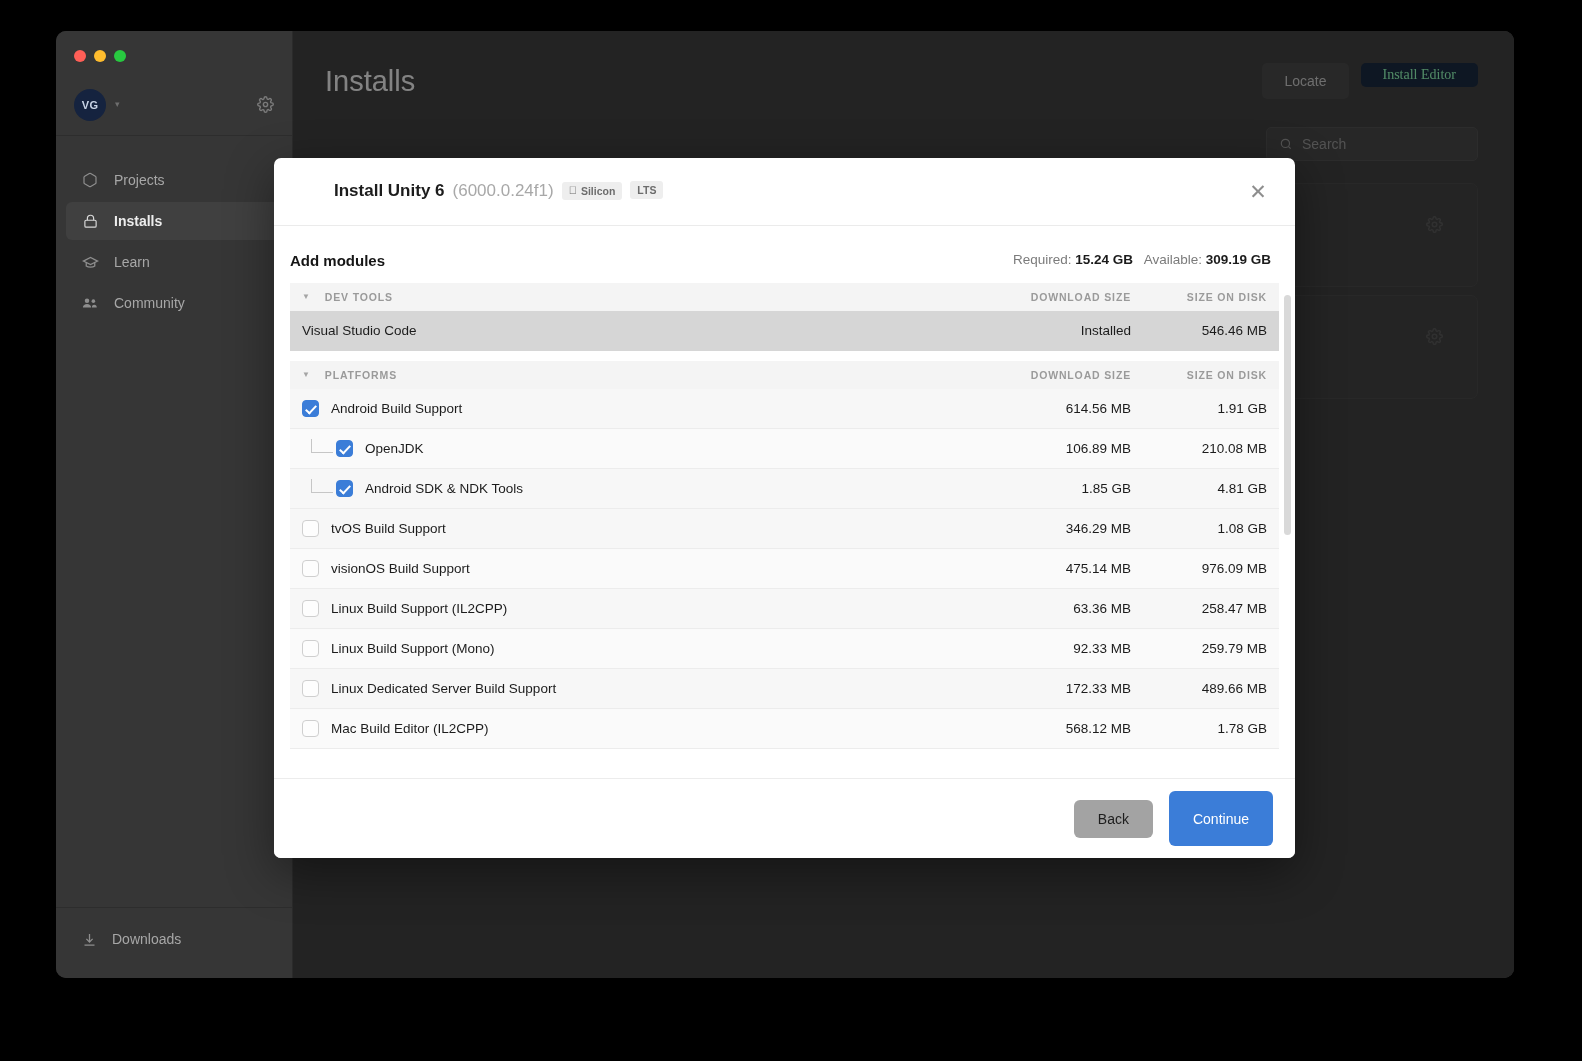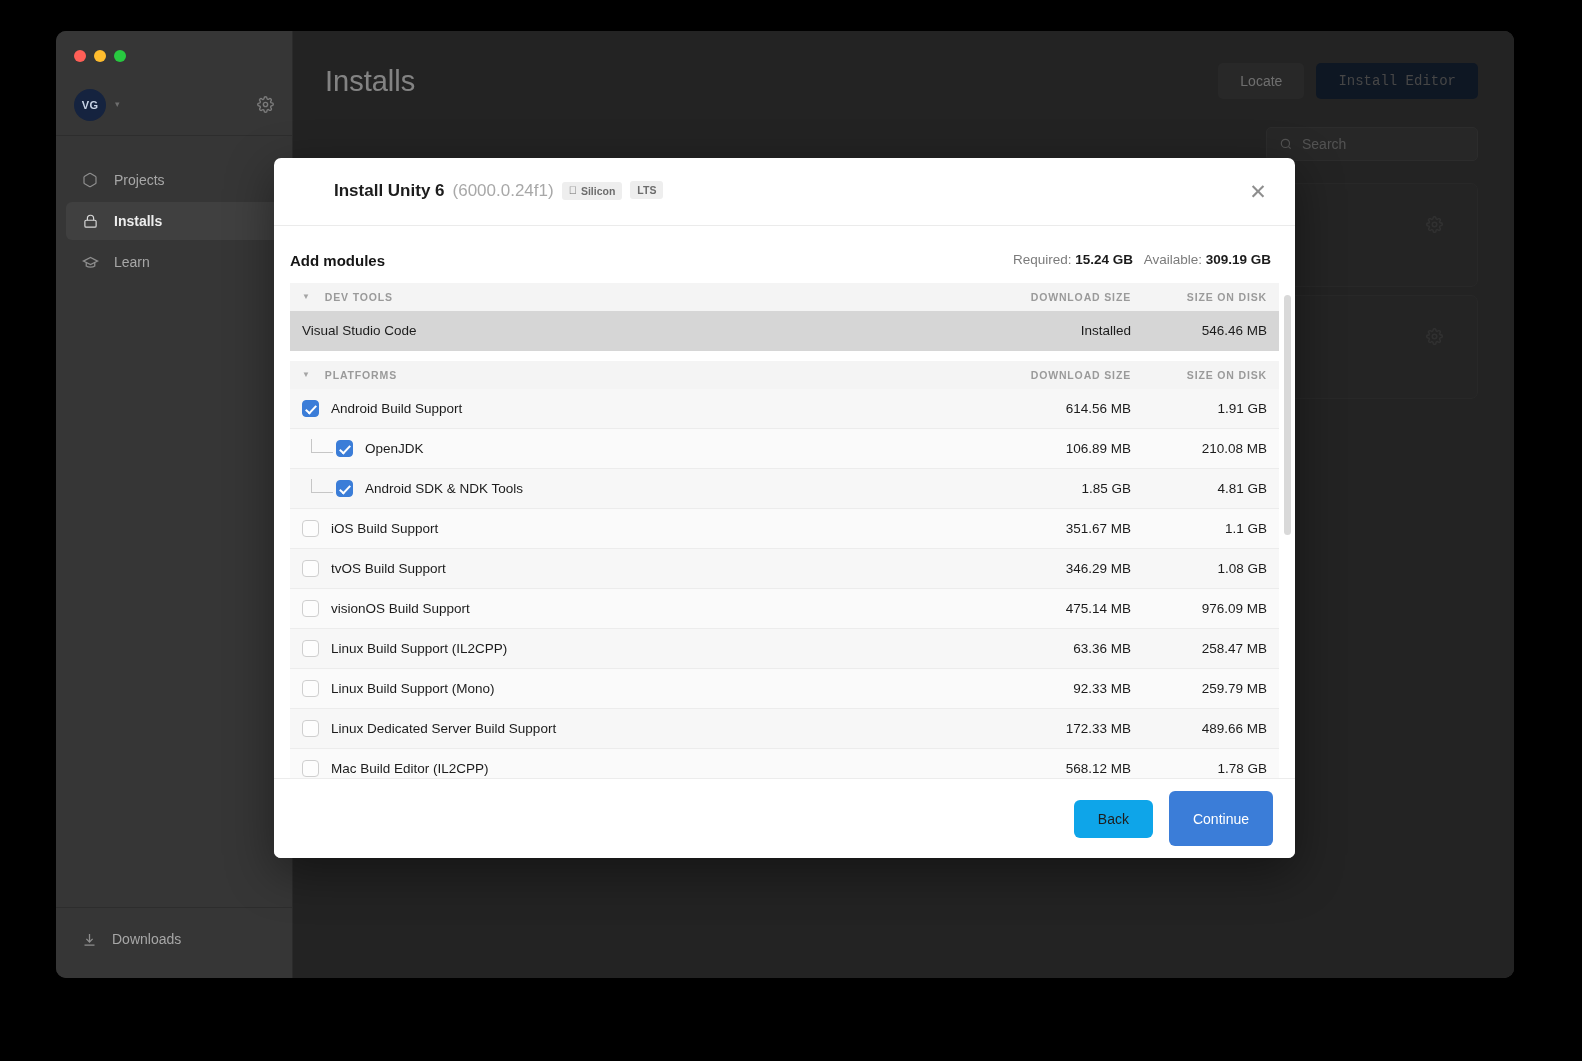--- a/index.html
+++ b/index.html
@@ -139,27 +139,27 @@
     color: #bdbdbd;
     border: none;
     border-radius: 5px;
     font-size: 14px;
     padding: 0 22px;
     height: 36px;
     font-family: inherit;
   }
   #install-editor-btn {
     background: #0c1c33;
-    color: #737373;
+    color: #86efac;
     border: none;
     border-radius: 5px;
     font-size: 14px;
     padding: 0 22px;
-    height: 36px;
-    font-family: Liberation Mono, monospace;
+    height: 24px;
+    font-family: Liberation Serif, serif;
   }
 
   #search-row {
     display: flex;
     justify-content: flex-end;
     padding: 28px 36px 0 40px;
   }
   #search-box {
     width: 212px;
     height: 34px;
@@ -349,21 +349,21 @@
     height: 80px;
     display: flex;
     align-items: center;
     justify-content: flex-end;
     gap: 16px;
     padding: 0 22px;
     border-top: 1px solid #ececec;
     background: #ffffff;
   }
   #back-btn {
-    background: #0ea5e9;
+    background: #a3a3a3;
     color: #1e1e1e;
     border: none;
     border-radius: 6px;
     font-size: 14px;
     height: 38px;
     padding: 0 24px;
     font-family: inherit;
   }
   #continue-btn {
     background: #3b7dd8;
@@ -424,20 +424,31 @@
       <div class="nav-item">
         <span class="nav-icon">
           <svg width="17" height="17" viewBox="0 0 24 24" fill="none" stroke="currentColor" stroke-width="1.8">
             <path d="M22 10L12 5 2 10l10 5 10-5z"></path>
             <path d="M6 12v5c3 2 9 2 12 0v-5"></path>
           </svg>
         </span>
         <span>Learn</span>
       </div>
 
+      <div class="nav-item">
+        <span class="nav-icon">
+          <svg width="18" height="18" viewBox="0 0 24 24" fill="currentColor">
+            <circle cx="8" cy="9" r="3"></circle>
+            <circle cx="16.5" cy="9.5" r="2.4"></circle>
+            <path d="M2.5 18c0-3 2.6-4.6 5.5-4.6s5.5 1.6 5.5 4.6z"></path>
+            <path d="M14.5 18c0-2.2 1-3.6 3.2-3.6 2 0 3.3 1.3 3.3 3.6z"></path>
+          </svg>
+        </span>
+        <span>Community</span>
+      </div>
     </div>
 
     <div id="sidebar-footer">
       <div id="downloads-item">
         <span class="nav-icon">
           <svg width="15" height="15" viewBox="0 0 24 24" fill="none" stroke="currentColor" stroke-width="2">
             <path d="M12 3v12"></path>
               <path d="M7 11l5 5 5-5"></path>
               <path d="M4 21h16"></path>
           </svg>
@@ -567,28 +578,20 @@
       <div class="mod-row">
         <span class="mod-name">
           <span class="tree-connector"></span>
           <span class="cbox checked"></span>
           <span>Android SDK &amp; NDK Tools</span>
         </span>
         <span class="mod-dl">1.85 GB</span>
         <span class="mod-disk">4.81 GB</span>
       </div>
 
-      <div class="mod-row alt">
-        <span class="mod-name">
-          <span class="cbox"></span>
-          <span>iOS Build Support</span>
-        </span>
-        <span class="mod-dl">351.67 MB</span>
-        <span class="mod-disk">1.1 GB</span>
-      </div>
 
       <div class="mod-row">
         <span class="mod-name">
           <span class="cbox"></span>
           <span>tvOS Build Support</span>
         </span>
         <span class="mod-dl">346.29 MB</span>
         <span class="mod-disk">1.08 GB</span>
       </div>
 

